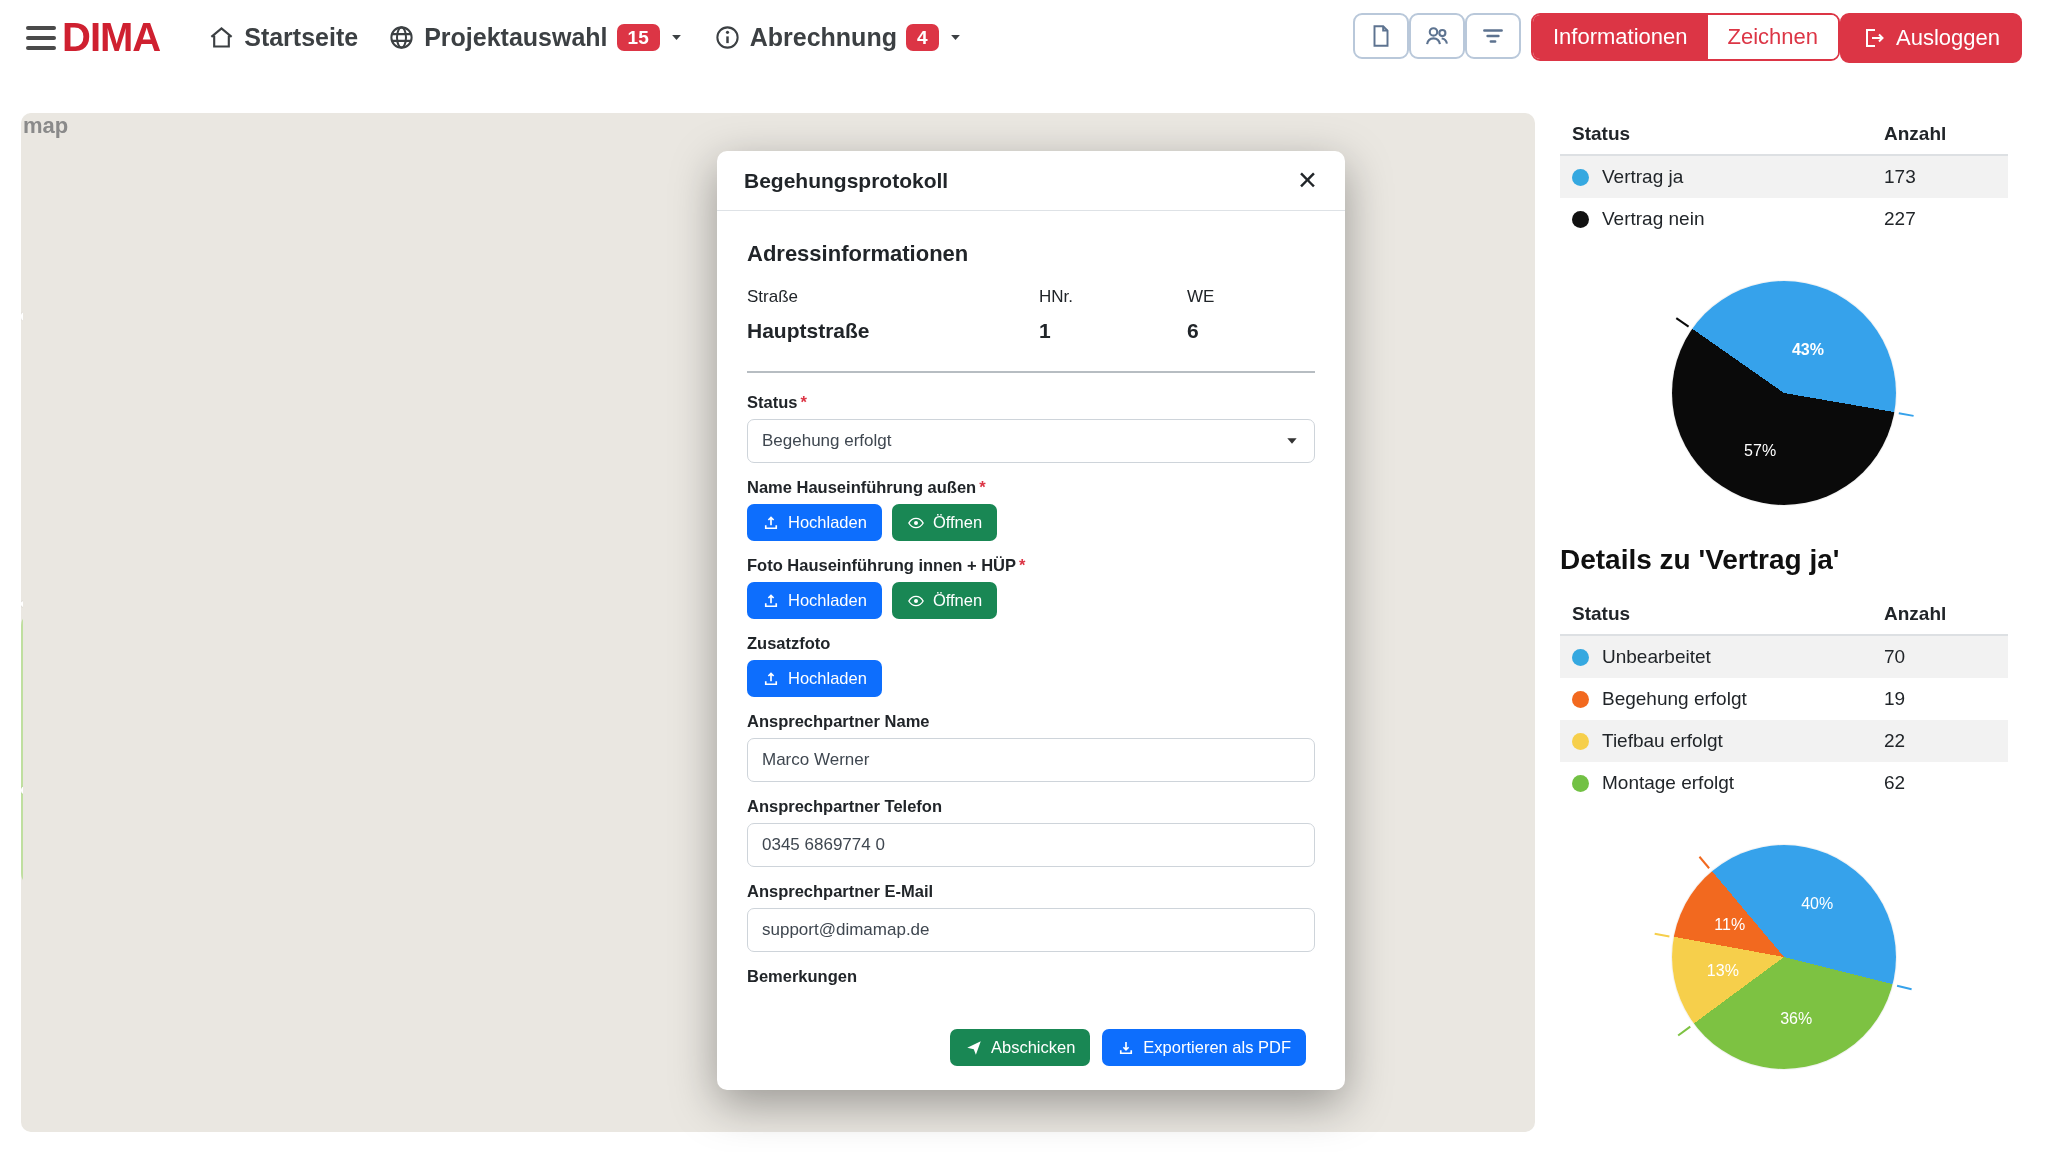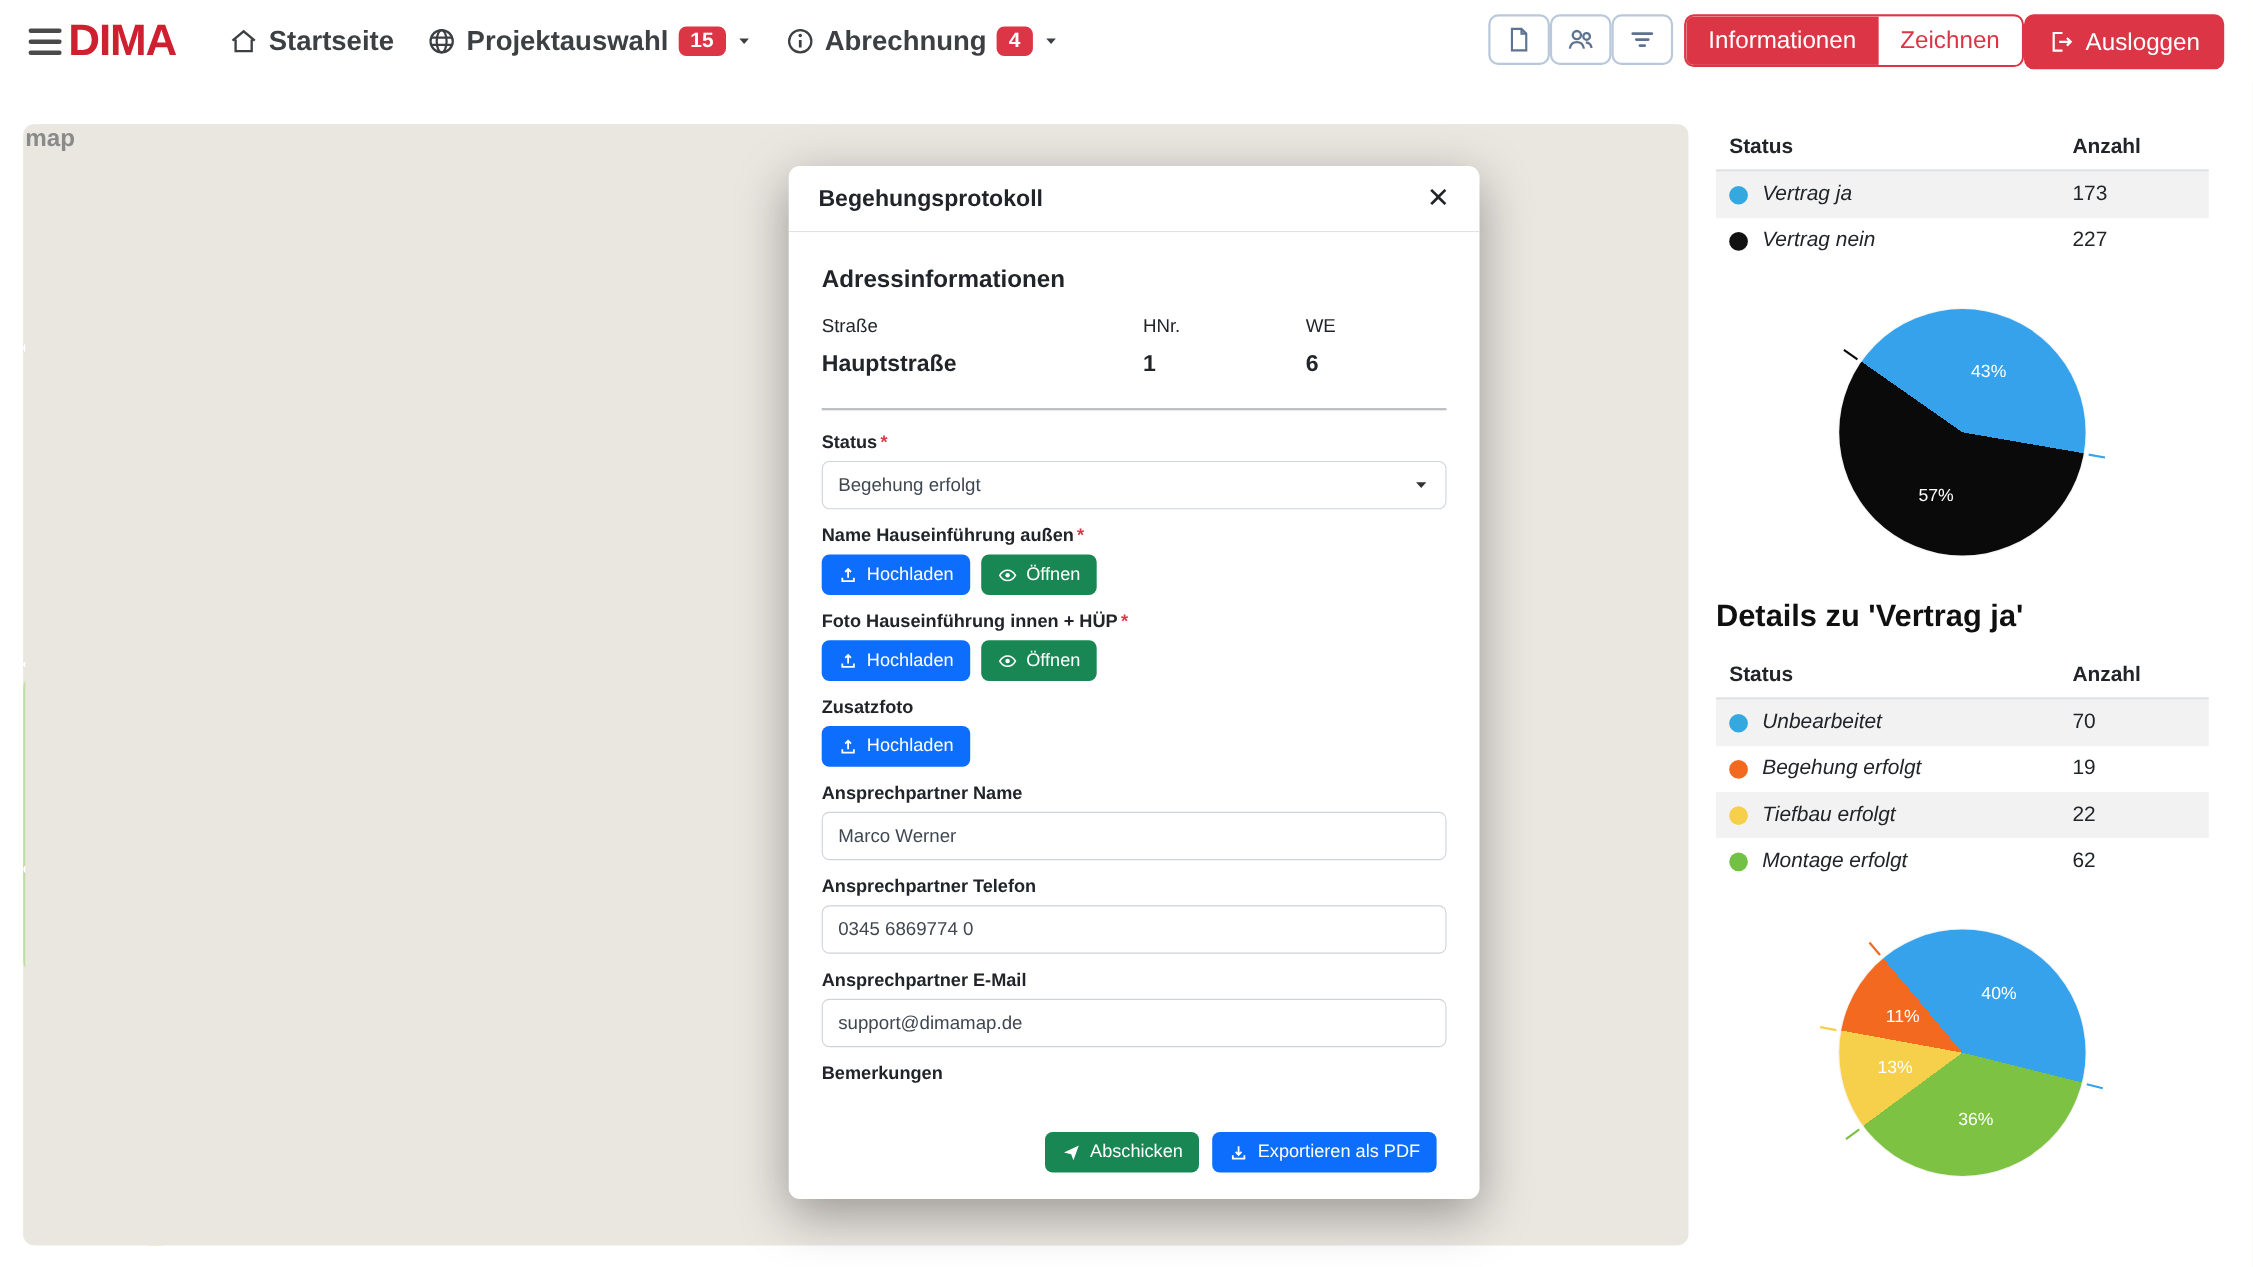--- a/index.html
+++ b/index.html
@@ -69,21 +69,21 @@
 
   
   .sidebar{position:absolute;left:1548px;top:100px;width:480px;bottom:0;padding:14px 20px 0 12px;box-sizing:border-box;}
   .sidebar-title{font-size:28px;font-weight:700;color:#101010;margin:10px 0 18px;}
   .stat-head{display:flex;align-items:center;font-size:19px;font-weight:700;padding:9px 12px;border-bottom:2px solid #dde0e3;}
   .stat-head .h-status{flex:1;}
   .stat-head .h-anzahl{width:112px;}
   .stat-row{display:flex;align-items:center;padding:10px 12px;font-size:19px;cursor:pointer;}
   .stat-row.striped{background:#f2f2f2;}
   .dot{width:17px;height:17px;border-radius:50%;margin-right:13px;flex:0 0 auto;}
-  .stat-label{flex:1;font-style:italic;}
+  .stat-label{flex:1;}
   .stat-count{width:112px;}
   .pie-wrap{position:relative;width:258px;height:258px;margin:24px auto 22px;}
   .pie{position:absolute;left:50%;top:50%;width:224px;height:224px;margin:-112px 0 0 -112px;border-radius:50%;}
   .pie-label{position:absolute;transform:translate(-50%,-50%);color:#fff;font-size:16px;}
   .pie-tick{position:absolute;left:50%;top:50%;width:2px;height:15px;margin:-7.5px 0 0 -1px;}
 </style>
 </head>
 <body>
 
 <header class="navbar">
@@ -556,21 +556,21 @@
       </div>
       <div class="stat-row">
         <span class="dot" style="background:#111111"></span>
         <span class="stat-label">Vertrag nein</span>
         <span class="stat-count">227</span>
       </div>
     </div>
 
   <div class="pie-wrap">
       <div class="pie" style="background: conic-gradient(from -55deg, rgb(54, 162, 235) 0%, rgb(54, 162, 235) 43%, rgb(10, 10, 10) 43%, rgb(10, 10, 10) 100%); box-shadow: rgba(0, 0, 0, 0.05) 0px 0px 0px 1px;"></div>
-      <div class="pie-label" style="left: 152.901px; top: 75px;">43%</div>
+      <div class="pie-label" style="left: 152.901px; top: 86px; font-weight: bold;">43%</div>
       <div class="pie-tick" style="background: rgb(54, 162, 235); transform: rotate(99.8deg) translateY(-124px);"></div>
       <div class="pie-label" style="left: 105.099px; top: 186.988px;">57%</div>
       <div class="pie-tick" style="background: rgb(10, 10, 10); transform: rotate(305deg) translateY(-124px);"></div>
     </div>
 
   <div class="sidebar-title">Details zu 'Vertrag ja'</div>
   <div class="stat-head">
     <span class="h-status">Status</span>
     <span class="h-anzahl">Anzahl</span>
   </div>

